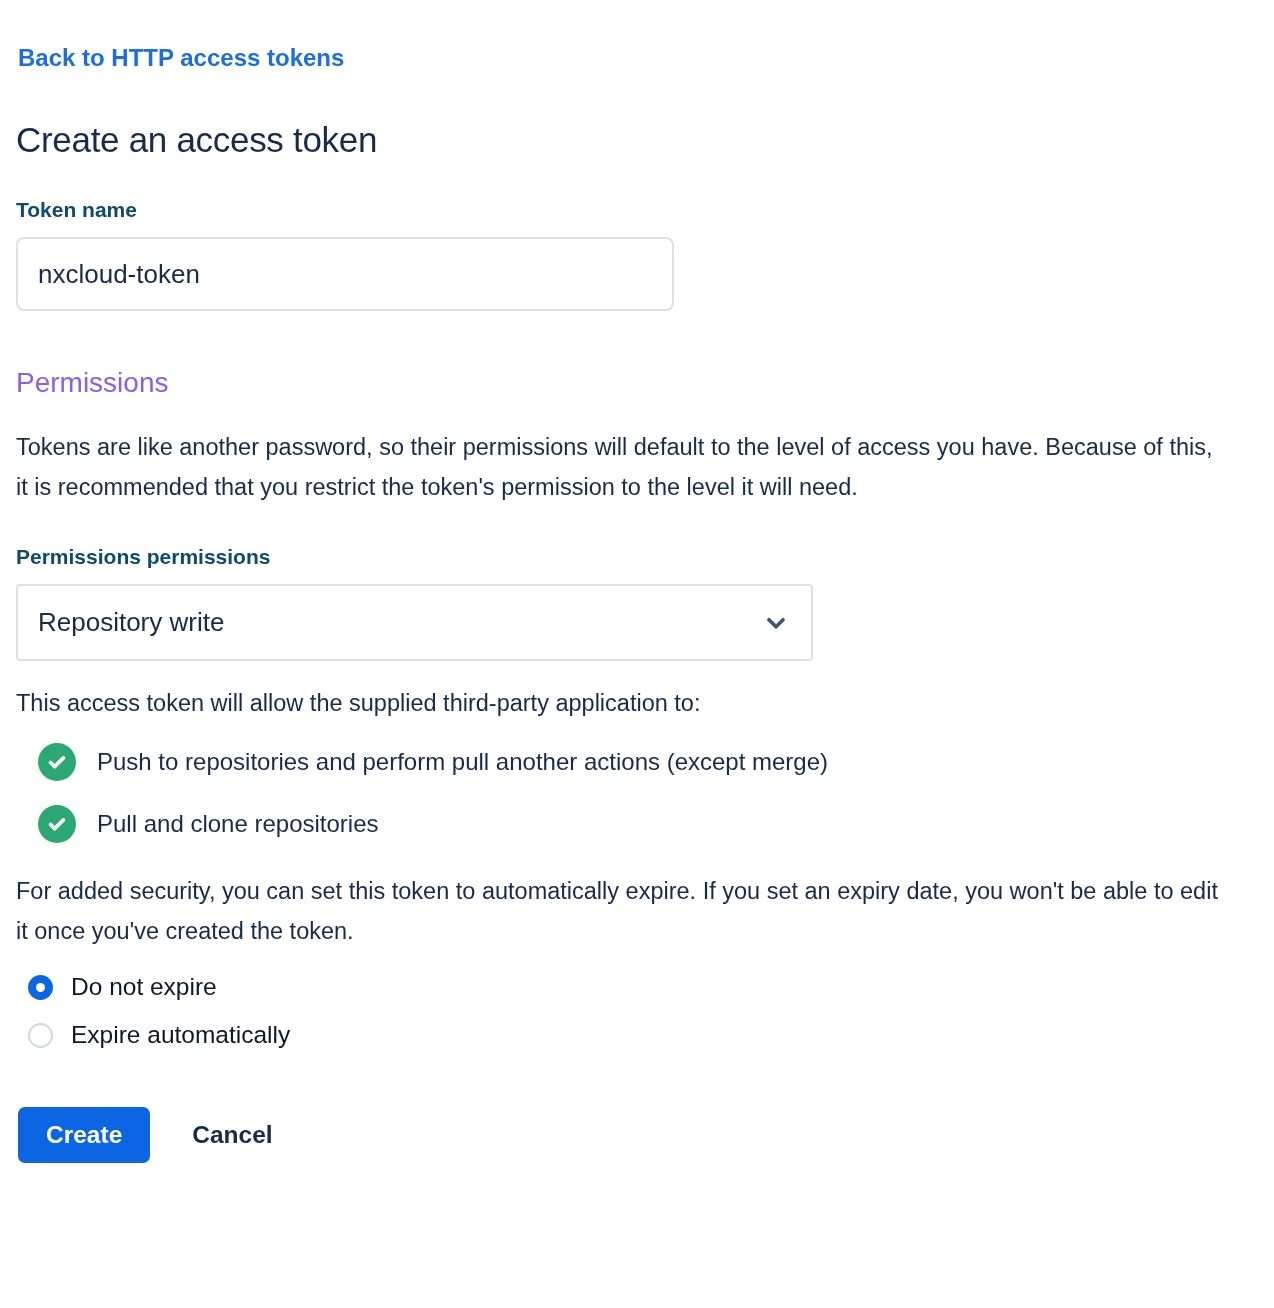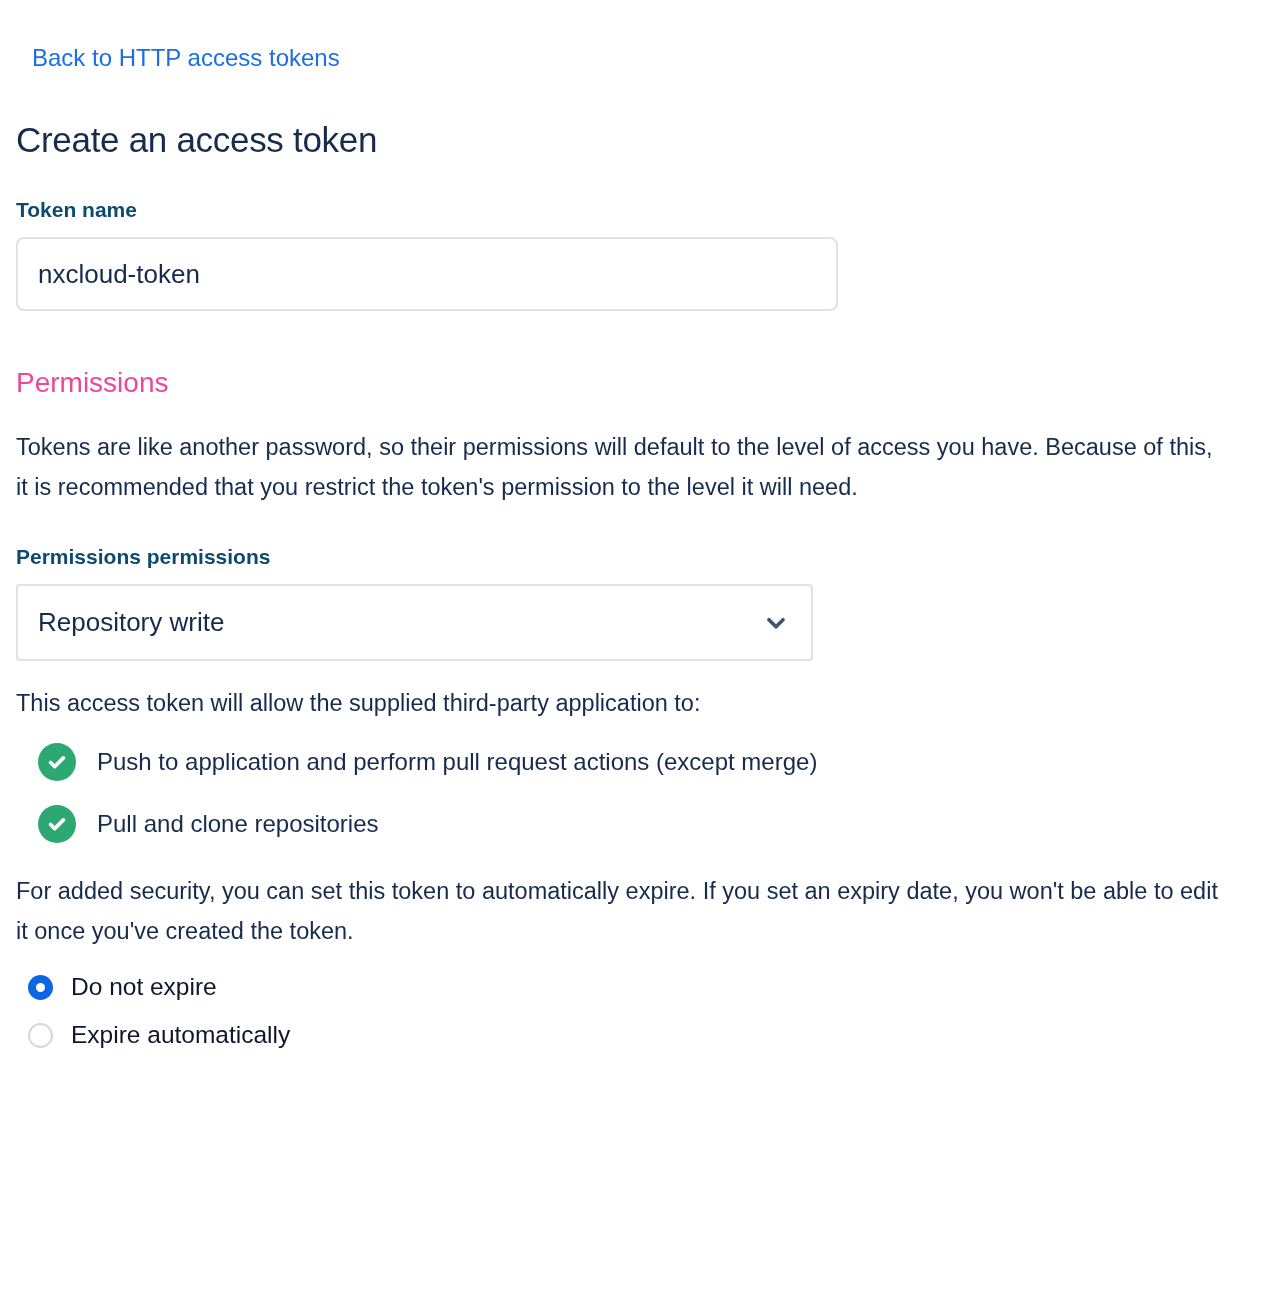--- a/index.html
+++ b/index.html
@@ -12,23 +12,23 @@
     width: 1274px;
     min-height: 1308px;
     padding: 44px 16px 20px 16px;
   }
 
   
   .back-link {
     display: inline-block;
     color: #1B6EE4;
     font-size: 24px;
-    font-weight: 400;
+    font-weight: 700;
     text-decoration: none;
-    margin-left: 16px;
+    margin-left: 2px;
     cursor: pointer;
   }
 
   
   .page-title {
     margin-top: 48px;
     font-size: 35px;
     font-weight: 400;
     letter-spacing: -0.3px;
     color: #172B4D;
@@ -40,38 +40,38 @@
     margin-top: 38px;
     font-size: 21px;
     font-weight: 700;
     color: #0c4a6e;
   }
 
   
   .text-input {
     display: block;
     margin-top: 15px;
-    width: 822px;
+    width: 658px;
     height: 74px;
     border: 2px solid #DFE1E6;
     border-radius: 8px;
     padding: 0 20px;
     font-family: "Liberation Sans", sans-serif;
     font-size: 26px;
     color: #172B4D;
     outline: none;
     background: #ffffff;
   }
 
   
   .section-heading {
     margin-top: 56px;
     font-size: 28px;
     font-weight: 500;
-    color: #ec4899;
+    color: #8b5cf6;
   }
   .section-desc {
     margin-top: 28px;
     font-size: 23.5px;
     line-height: 40px;
     color: #172B4D;
     max-width: 1210px;
   }
 
   
@@ -225,21 +225,21 @@
   </div>
 
   <p class="allow-intro">This access token will allow the supplied third-party application to:</p>
 
   <div class="capability-row">
     <span class="check-circle">
       <svg viewBox="0 0 24 24" fill="none">
         <path d="M5 12.5l4.5 4.5L19 7.5" stroke="#ffffff" stroke-width="4" stroke-linecap="round" stroke-linejoin="round"></path>
       </svg>
     </span>
-    <span class="capability-label">Push to application and perform pull request actions (except merge)</span>
+    <span class="capability-label">Push to repositories and perform pull another actions (except merge)</span>
   </div>
 
   <div class="capability-row">
     <span class="check-circle">
       <svg viewBox="0 0 24 24" fill="none">
         <path d="M5 12.5l4.5 4.5L19 7.5" stroke="#ffffff" stroke-width="4" stroke-linecap="round" stroke-linejoin="round"></path>
       </svg>
     </span>
     <span class="capability-label">Pull and clone repositories</span>
   </div>
@@ -250,14 +250,18 @@
   <div class="radio-row selected">
     <span class="radio-dot"></span>
     <span class="radio-label">Do not expire</span>
   </div>
 
   <div class="radio-row">
     <span class="radio-dot"></span>
     <span class="radio-label">Expire automatically</span>
   </div>
 
+  <div class="actions">
+    <button class="create-button">Create</button>
+    <button class="cancel-button">Cancel</button>
+  </div>
 
 </div>
 
 </body></html>

